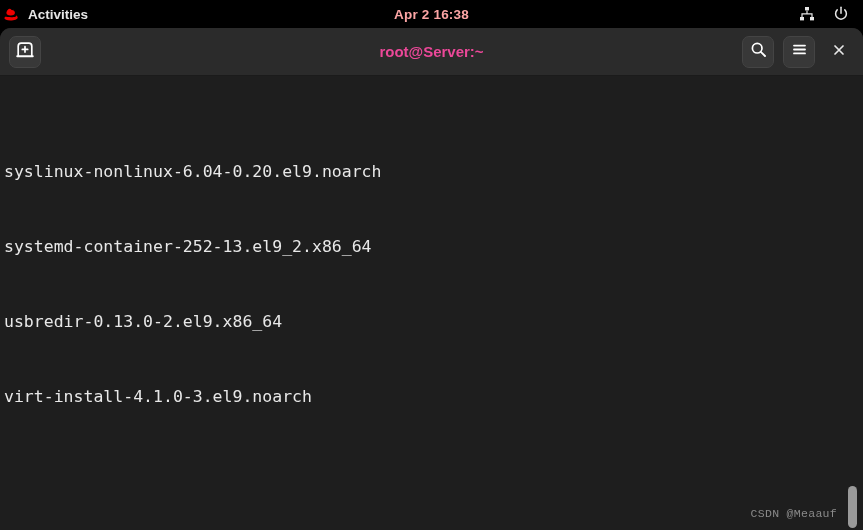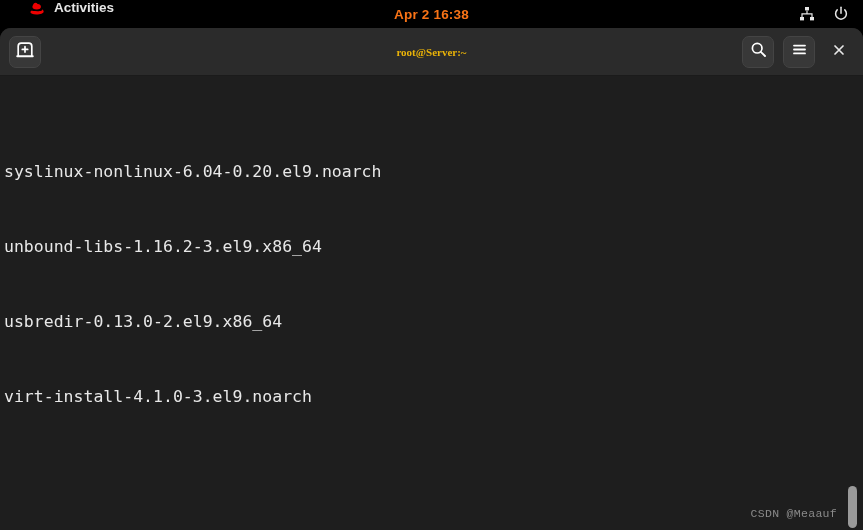--- a/index.html
+++ b/index.html
@@ -11,48 +11,48 @@
   }
   #screen { position:relative; width:863px; height:530px; background:#000; }
 
   
   .topbar {
     position:absolute; top:0; left:0; width:863px; height:28px;
     background:#000; display:flex; align-items:center;
     color:#e6e6e6; font-size:13.5px; font-weight:bold;
   }
   .tb-left { display:flex; align-items:center; height:28px; }
-  .tb-item { display:flex; align-items:flex-start; height:28px; padding:0 27px; gap:7px; }
+  .tb-item { display:flex; align-items:center; height:28px; padding:0 1px; gap:7px; }
   .tb-center {
     position:absolute; left:0; right:0; top:0; height:28px;
     display:flex; align-items:center; justify-content:center;
     pointer-events:none;
   }
-  .tb-clock { font-size:13.5px; font-weight:bold; color:#f97316; letter-spacing:0.2px; }
+  .tb-clock { font-size:13.5px; font-weight:bold; color:#fca5a5; letter-spacing:0.2px; }
   .tb-right {
     position:absolute; right:0; top:0; height:28px;
     display:flex; align-items:center; gap:18px; padding-right:14px;
   }
   .redhat { width:20px; height:16px; display:block; }
   .termico { width:15px; height:15px; display:block; }
   .sysico { width:16px; height:16px; display:block; }
 
   
   .window {
     position:absolute; left:0; top:28px; width:863px; height:502px;
     border-radius:11px 11px 0 0; overflow:hidden; background:#1e1e1e;
   }
   .headerbar {
     position:relative; height:48px; background:#2b2b2b;
     border-bottom:1px solid #1b1b1b;
     display:flex; align-items:center; padding:0 9px;
   }
   .hb-title {
     position:absolute; left:0; right:0; text-align:center;
-    font-size:11px; font-weight:bold; color:#eab308; pointer-events:none;font-family:Liberation Serif, serif;
+    font-size:15px; font-weight:bold; color:#ec4899; pointer-events:none;
   }
   .hb-btn {
     width:32px; height:32px; border-radius:7px; background:#383838;
     display:flex; align-items:center; justify-content:center;
     border:1px solid #444; z-index:2;
   }
   .hb-right { margin-left:auto; display:flex; align-items:center; gap:9px; z-index:2; }
   .hb-plain {
     width:30px; height:30px; border-radius:7px; background:transparent;
     display:flex; align-items:center; justify-content:center; z-index:2;
@@ -166,21 +166,21 @@
               <path d="M3 3l8 8M11 3l-8 8" stroke="#e8e8e8" stroke-width="1.7" stroke-linecap="round"></path>
             </svg>
           </span>
         </div>
       </div>
     </div>
 
     <div class="term">
 
       <div class="tline indent">syslinux-nonlinux-6.04-0.20.el9.noarch</div>
-      <div class="tline indent">unbound-libs-1.16.2-3.el9.x86_64</div>
+      <div class="tline indent">systemd-container-252-13.el9_2.x86_64</div>
       <div class="tline indent">usbredir-0.13.0-2.el9.x86_64</div>
       <div class="tline indent">virt-install-4.1.0-3.el9.noarch</div>
       
       
       
       
       
       
       
       

